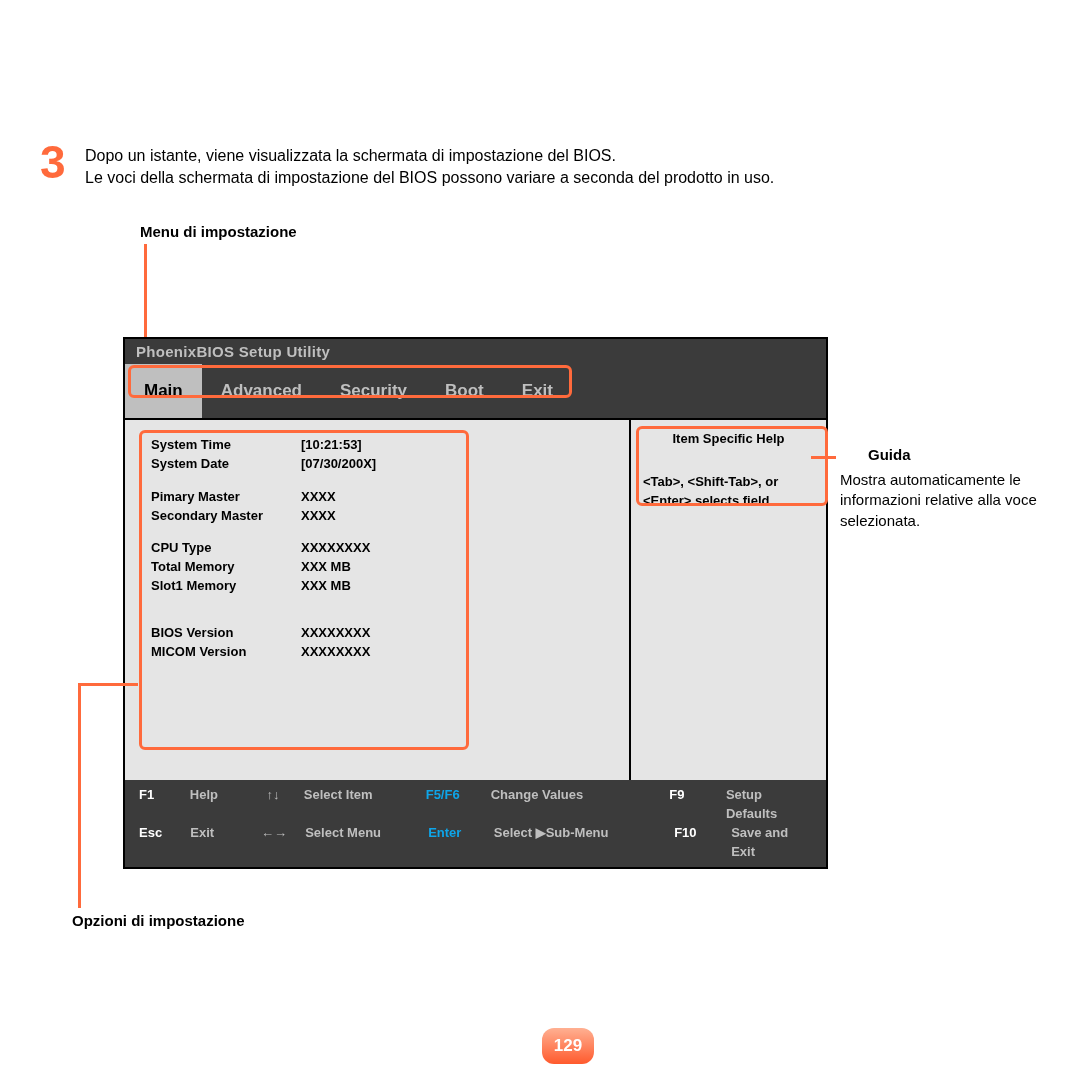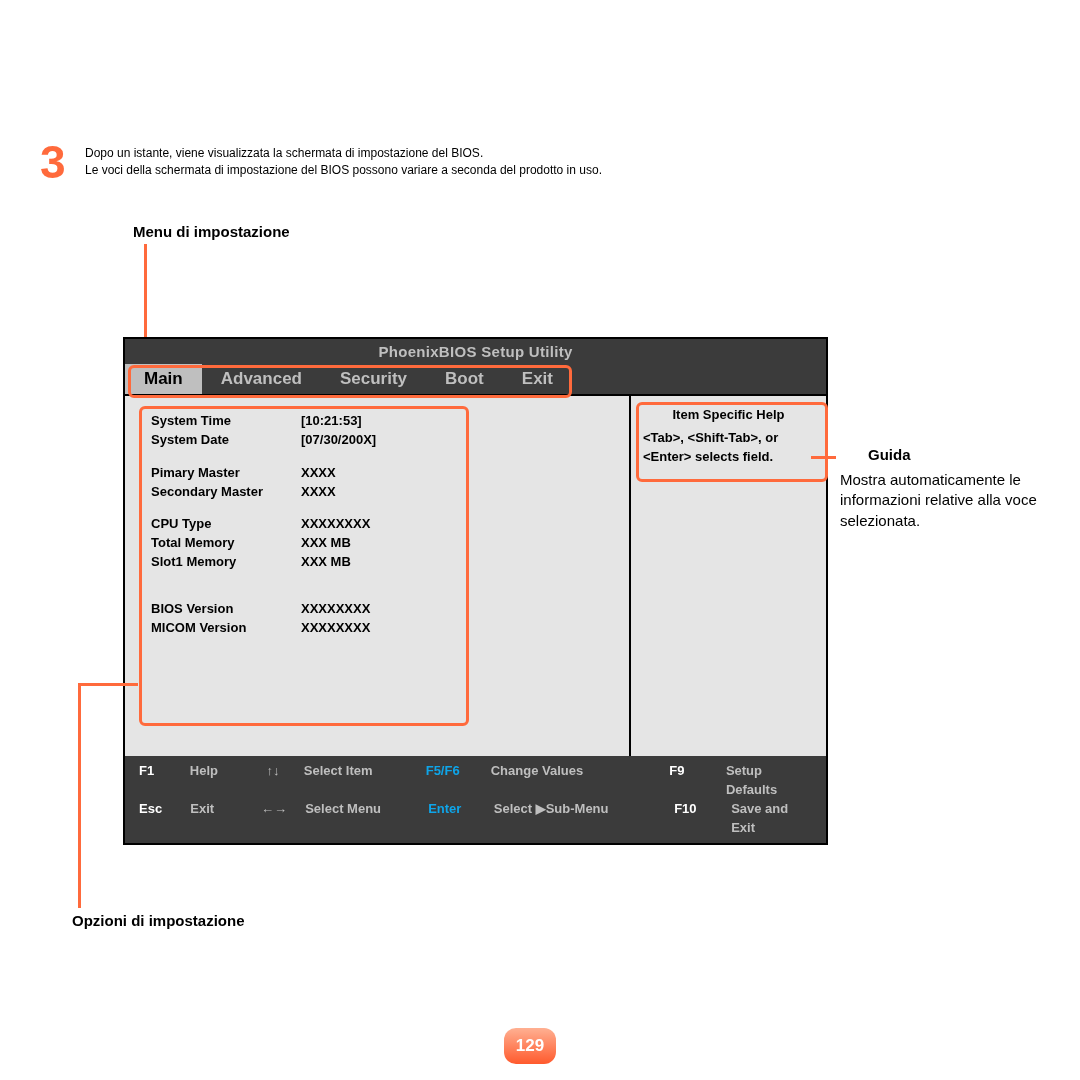--- a/index.html
+++ b/index.html
@@ -1,51 +1,51 @@
 <!DOCTYPE html>
 <html><head>
 <meta charset="utf-8">
 <style>
   *{box-sizing:border-box;margin:0;padding:0}
   body{width:1080px;height:1080px;background:#fff;font-family:Arial,Helvetica,sans-serif;color:#000;position:relative}
   .step-num{position:absolute;left:40px;top:135px;font-size:46px;font-weight:bold;color:#ff6a3c}
-  .step-text{position:absolute;left:85px;top:145px;font-size:12px;line-height:1.4}
-  .label-menu{position:absolute;left:133px;top:223px;font-size:15px;font-weight:bold}
+  .step-text{position:absolute;left:85px;top:145px;font-size:16px;line-height:1.4}
+  .label-menu{position:absolute;left:140px;top:223px;font-size:15px;font-weight:bold}
   .leader-menu{position:absolute;left:144px;top:244px;width:3px;height:93px;background:#ff6a3c}
   .bios{position:absolute;left:123px;top:337px;width:705px;border:2px solid #000;font-family:"Arial Black",Arial,sans-serif}
-  .bios-title{background:#3b3b3b;color:#bfbfbf;text-align:center;font-weight:bold;font-size:15px;padding:4px 11px;letter-spacing:.3px}
+  .bios-title{background:#3b3b3b;color:#bfbfbf;font-weight:bold;font-size:15px;padding:4px 11px;letter-spacing:.3px}
   .bios-tabs{display:flex;background:#3b3b3b;color:#bfbfbf;font-weight:bold;font-size:17px}
-  .bios-tabs div{padding:5px 19px}
+  .bios-tabs div{padding:17px 19px}
   .tab-active{background:#bfbfbf;color:#000}
   .hl-tabs{position:absolute;left:3px;top:26px;width:444px;height:33px;border:3px solid #ff6a3c;border-radius:6px;pointer-events:none}
   .bios-body{display:flex;background:#e5e5e5;color:#000;font-weight:bold;font-size:13px;line-height:1.45;border-top:2px solid #000}
   .panel-left{flex:1;border-right:2px solid #000;padding:16px 20px 28px 26px;position:relative;min-height:360px}
   .panel-right{width:195px;padding:10px 12px}
   .row{display:flex}
   .row .k{width:150px}
   .gap{height:14px}
-  .help-title{text-align:center;margin-bottom:4px}
+  .help-title{text-align:center;margin-bottom:24px}
   .hl-main{position:absolute;left:14px;top:10px;width:330px;height:320px;border:3px solid #ff6a3c;border-radius:6px;pointer-events:none}
   .hl-help{position:absolute;right:-2px;top:6px;width:192px;height:80px;border:3px solid #ff6a3c;border-radius:6px;pointer-events:none}
   .bios-foot{background:#3b3b3b;color:#bfbfbf;font-weight:bold;font-size:13px;padding:6px 14px;line-height:1.45}
   .foot-line{display:flex;gap:13px}
   .fk{color:#fff;width:40px}
   .fa{width:55px}
   .far{width:38px;text-align:center}
   .fd{width:115px}
   .fk2{color:#0ea5e9;width:55px}
   .fd2{width:175px}
   .fk3{color:#fff;width:46px}
   .leader-guide{position:absolute;left:811px;top:456px;width:25px;height:3px;background:#ff6a3c}
   .label-guide{position:absolute;left:868px;top:446px;font-size:15px;font-weight:bold}
   .text-guide{position:absolute;left:840px;top:470px;font-size:15px;line-height:1.35;width:205px}
   .leader-opt-h{position:absolute;left:78px;top:683px;width:60px;height:3px;background:#ff6a3c}
   .leader-opt-v{position:absolute;left:78px;top:683px;width:3px;height:225px;background:#ff6a3c}
   .label-opt{position:absolute;left:72px;top:912px;font-size:15px;font-weight:bold}
-  .page-badge{position:absolute;left:504px;top:1028px;width:52px;height:36px;border-radius:12px;background:linear-gradient(#ffb092,#ff5a2d);color:#fff;font-weight:bold;font-size:17px;display:flex;align-items:center;justify-content:center}
+  .page-badge{position:absolute;left:542px;top:1028px;width:52px;height:36px;border-radius:12px;background:linear-gradient(#ffb092,#ff5a2d);color:#fff;font-weight:bold;font-size:17px;display:flex;align-items:center;justify-content:center}
 </style>
 </head>
 <body>
 
 <div class="step-num">3</div>
 <div class="step-text">
   <div>Dopo un istante, viene visualizzata la schermata di impostazione del BIOS.</div>
   <div>Le voci della schermata di impostazione del BIOS possono variare a seconda del prodotto in uso.</div>
 </div>
 

